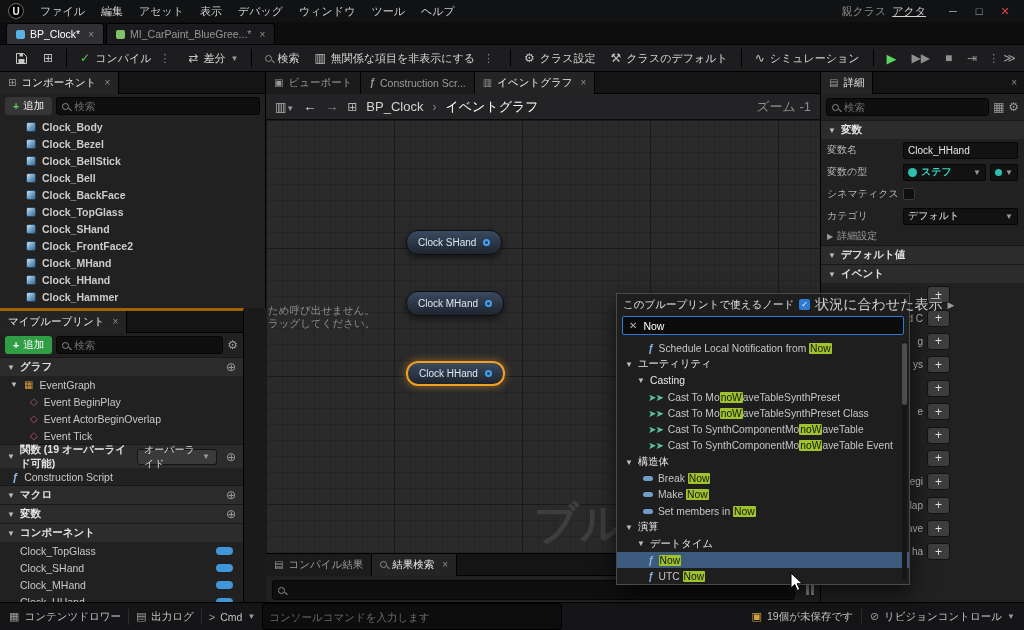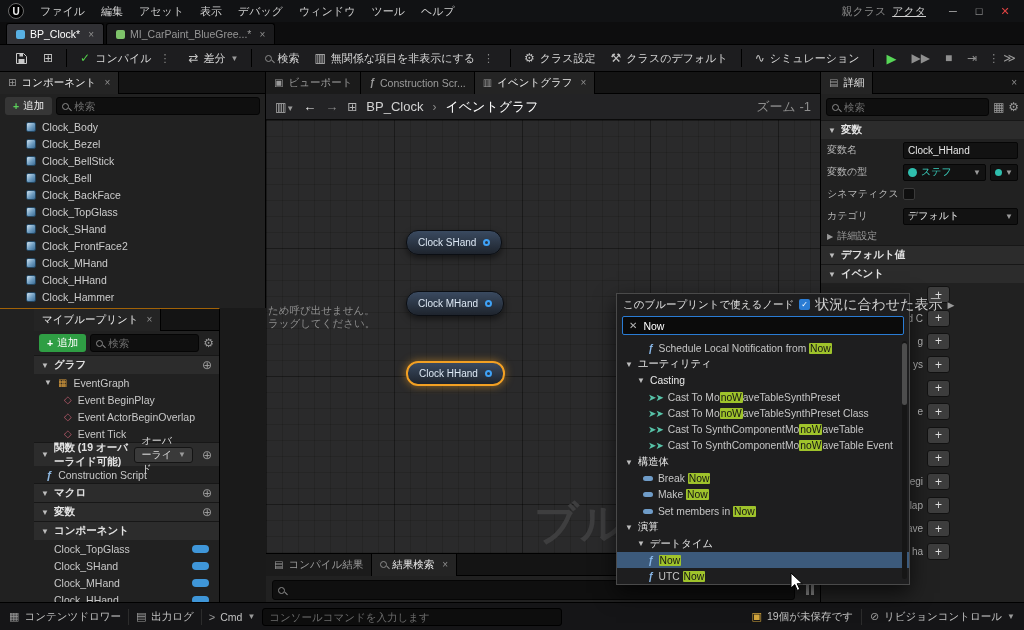--- a/index.html
+++ b/index.html
@@ -50,25 +50,25 @@
   .search-box input::placeholder{color:#6f6f6f;}
   .mag{width:7px;height:7px;border:1.4px solid #8a8a8a;border-radius:50%;position:relative;flex:none;}
   .mag::after{content:"";position:absolute;width:4px;height:1.4px;background:#8a8a8a;transform:rotate(45deg);right:-3.5px;bottom:-1.5px;}
   .gear{color:#9a9a9a;font-size:12px;flex:none;}
   .section-header{display:flex;align-items:center;gap:5px;height:19px;padding:0 7px;background:#2c2c2c;border-top:1px solid #171717;color:#e2e2e2;font-weight:bold;font-size:10.5px;}
   .section-header .caret{font-size:8px;color:#bdbdbd;}
   .plus-circle{margin-left:auto;color:#9a9a9a;font-size:12px;font-weight:normal;}
 
   
   .left-comp{position:absolute;left:0;top:72px;width:266px;height:236px;background:#212121;border-right:1px solid #000;overflow:hidden;}
-  .comp-item{display:flex;align-items:center;gap:6px;height:17px;padding-left:26px;color:#cccccc;font-size:10.5px;}
+  .comp-item{display:flex;align-items:center;gap:6px;height:17px;padding-left:26px;color:#cccccc;font-size:10.5px;font-weight:bold;}
   .cube{width:10px;height:10px;border-radius:2px;background:linear-gradient(135deg,#cfe2ef,#6e9cc0 55%,#3c6d96);border:1px solid #23455f;flex:none;}
 
   
-  .left-mybp{position:absolute;left:0;top:308px;width:220px;height:294px;background:#212121;border-right:1px solid #000;border-top:1px solid #a16207;overflow:hidden;padding-left:34px;}
+  .left-mybp{position:absolute;left:0;top:308px;width:244px;height:294px;background:#212121;border-right:1px solid #000;border-top:3px solid #a16207;overflow:hidden;}
   .tree-item{display:flex;align-items:center;gap:6px;height:17px;font-size:10.5px;color:#c8c8c8;}
   .tree-item .caret{font-size:8px;color:#bdbdbd;}
   .graph-ico{color:#d79b3c;font-size:10px;}
   .event-diamond{color:#b55a6a;font-size:10px;}
   .fn-ico{color:#8fb8e0;font-style:italic;font-size:11px;font-weight:bold;}
   .var-pill{width:17px;height:8px;border-radius:4px;background:#3f96d8;margin-left:auto;margin-right:10px;flex:none;}
   .override-btn{margin-left:auto;display:flex;align-items:center;gap:4px;height:16px;padding:0 6px;background:#3a3a3a;border:1px solid #141414;border-radius:3px;color:#ddd;font-weight:normal;font-size:10px;}
 
   
   .graph-tabs{position:absolute;left:266px;top:72px;width:554px;height:22px;background:#141414;border-bottom:1px solid #000;display:flex;align-items:center;}
@@ -100,21 +100,21 @@
   .bars-ico{display:flex;gap:2px;margin-left:6px;flex:none;}
   .bars-ico i{width:3px;height:10px;background:#8a8a8a;display:block;}
 
   
   .right-panel{position:absolute;left:820px;top:72px;width:204px;height:530px;background:#212121;border-left:1px solid #000;overflow:hidden;}
   .d-row{display:flex;align-items:center;height:22px;padding:0 6px;gap:4px;}
   .d-label{width:72px;color:#b5b5b5;font-size:10px;flex:none;white-space:nowrap;overflow:hidden;}
   .d-box{flex:1;height:17px;background:#121212;border:1px solid #060606;border-radius:2px;color:#e6e6e6;font-size:10px;padding:0 4px;display:flex;align-items:center;gap:4px;min-width:0;}
   .d-box input{width:100%;background:transparent;border:0;outline:0;color:#e6e6e6;font-size:10px;font-family:inherit;}
   .teal-dot{width:9px;height:9px;border-radius:50%;background:#2fbfae;flex:none;}
-  .teal-text{color:#3ad2c0;white-space:nowrap;overflow:hidden;flex:1;}
+  .teal-text{color:#3ad2c0;white-space:nowrap;overflow:hidden;flex:1;font-weight:bold;}
   .mini-box{width:28px;flex:none;height:17px;background:#121212;border:1px solid #060606;border-radius:2px;display:flex;align-items:center;justify-content:center;gap:3px;}
   .cb{width:12px;height:12px;background:#0f0f0f;border:1px solid #3a3a3a;border-radius:2px;flex:none;}
   .defaults-msg{padding:5px 8px;color:#b0b0b0;font-size:10px;}
   .event-row{display:flex;align-items:center;justify-content:flex-end;gap:4px;height:23.4px;padding-right:74px;}
   .frag{color:#b9b9b9;font-size:10px;white-space:nowrap;}
   .plus-btn{width:23px;height:17px;background:#3d3d3d;border:1px solid #121212;border-radius:3px;color:#e0e0e0;display:flex;align-items:center;justify-content:center;font-size:12px;flex:none;}
 
   
   .popup{position:absolute;left:616px;top:293px;width:294px;height:292px;background:#1e1e1f;border:1px solid #4a4a4a;box-shadow:0 8px 20px rgba(0,0,0,.65);z-index:50;display:flex;flex-direction:column;}
   .popup-title{display:flex;align-items:center;height:21px;padding:0 6px;gap:5px;font-size:10.5px;color:#e0e0e0;white-space:nowrap;}
@@ -138,21 +138,21 @@
   .ind1b{padding-left:26px;}
   .ind2{padding-left:31px;}
   .cm-scroll{position:absolute;right:2px;top:3px;width:5px;height:238px;background:#161616;border-radius:3px;}
   .cm-thumb{position:absolute;top:2px;left:0;width:5px;height:62px;background:#4d4d4d;border-radius:3px;}
 
   
   .statusbar{position:absolute;left:0;top:602px;width:1024px;height:28px;background:#151517;border-top:1px solid #000;display:flex;align-items:center;gap:7px;padding:0 9px;z-index:5;}
   .sb-item{display:flex;align-items:center;gap:5px;color:#c2c2c2;font-size:10.5px;white-space:nowrap;}
   .sb-ico{color:#9a9a9a;font-size:11px;}
   .sb-sep{width:1px;height:16px;background:#2c2c2c;flex:none;}
-  .console{width:300px;height:18px;background:#0d0d0d;border:1px solid #000;border-radius:3px;display:flex;align-items:center;padding:0 6px;}
+  .console{width:300px;height:27px;background:#0d0d0d;border:1px solid #000;border-radius:3px;display:flex;align-items:center;padding:0 6px;}
   .console input{flex:1;background:transparent;border:0;outline:0;color:#cfcfcf;font-size:10.5px;font-family:inherit;}
   .console input::placeholder{color:#6b6b6b;}
   .sb-right{margin-left:auto;display:flex;align-items:center;gap:8px;}
 
   .cursor{position:absolute;left:790px;top:572px;z-index:99;pointer-events:none;}
 </style>
 </head>
 <body>
 
 <div class="menubar">

